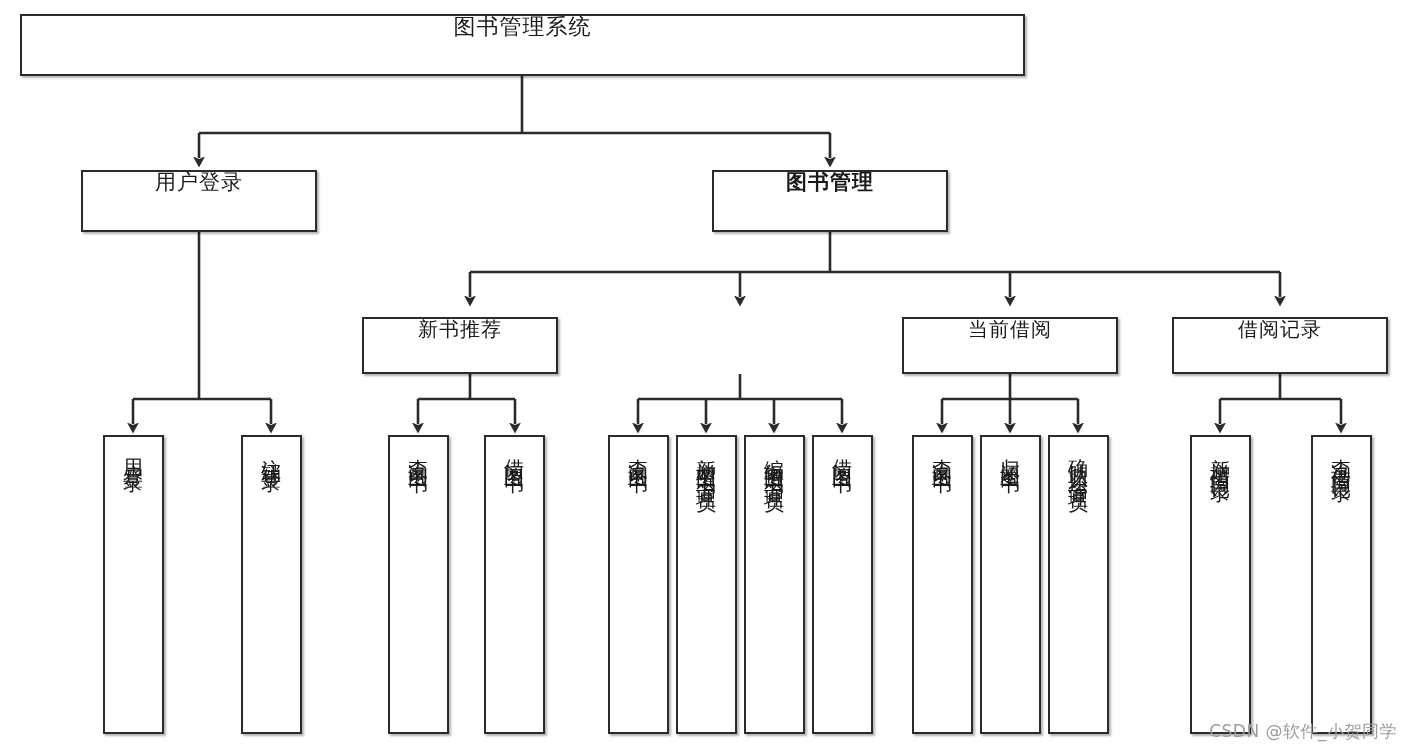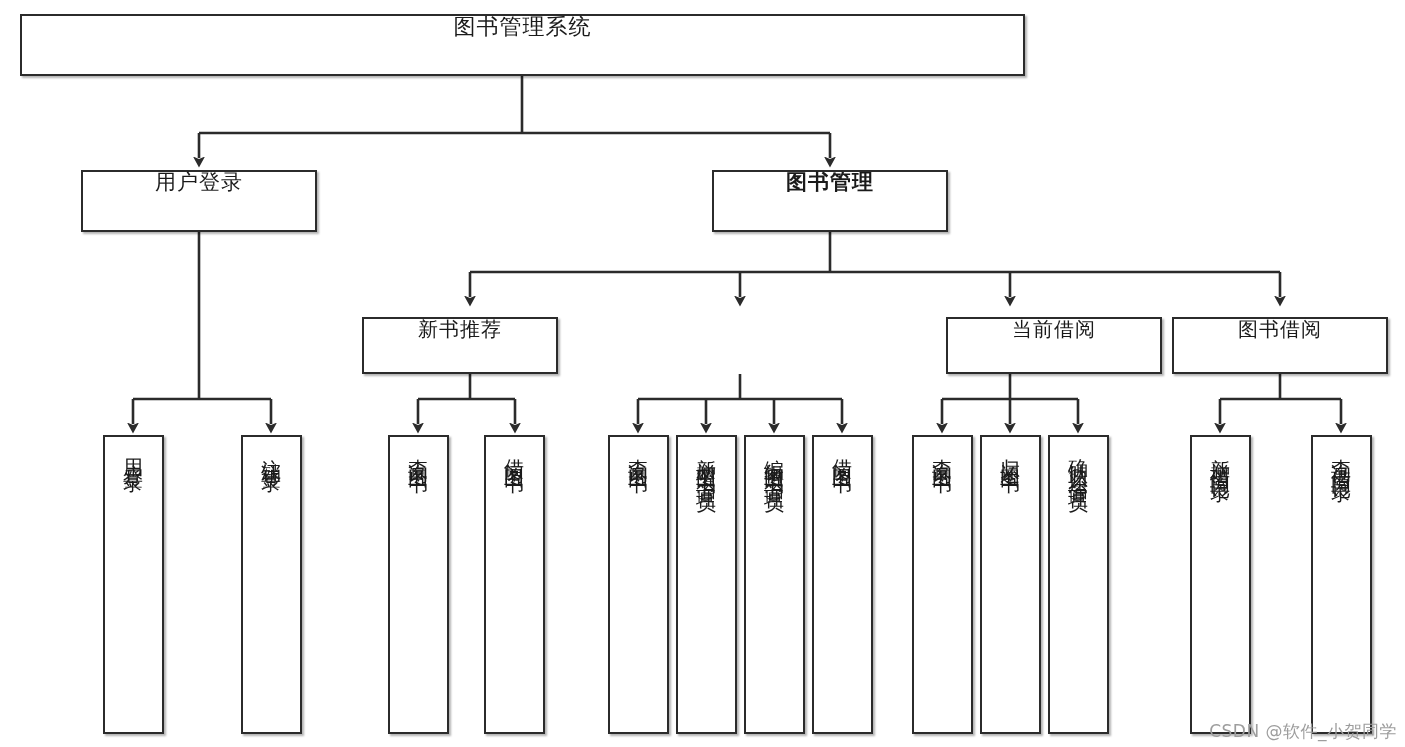--- a/index.html
+++ b/index.html
@@ -125,26 +125,26 @@
 
   <div class="node lvl2" style="left:712px;top:170px;width:236px;height:62px;font-weight:bold;">
     <span class="lbl">图书管理</span>
   </div>
 
   <div class="node lvl3" style="left:362px;top:317px;width:196px;height:57px;">
     <span class="lbl">新书推荐</span>
   </div>
 
 
-  <div class="node lvl3" style="left:902px;top:317px;width:216px;height:57px;margin-left:44px;">
+  <div class="node lvl3" style="left:902px;top:317px;width:216px;height:57px;">
     <span class="lbl">当前借阅</span>
   </div>
 
   <div class="node lvl3" style="left:1172px;top:317px;width:216px;height:57px;">
-    <span class="lbl">图书借阅</span>
+    <span class="lbl">借阅记录</span>
   </div>
 
   <div class="node leaf" style="left:103px;top:435px;width:61px;height:299px;">
     <span class="lbl">用户登录</span>
   </div>
   <div class="node leaf" style="left:241px;top:435px;width:61px;height:299px;">
     <span class="lbl">注销登录</span>
   </div>
 
   <div class="node leaf" style="left:388px;top:435px;width:61px;height:299px;">

